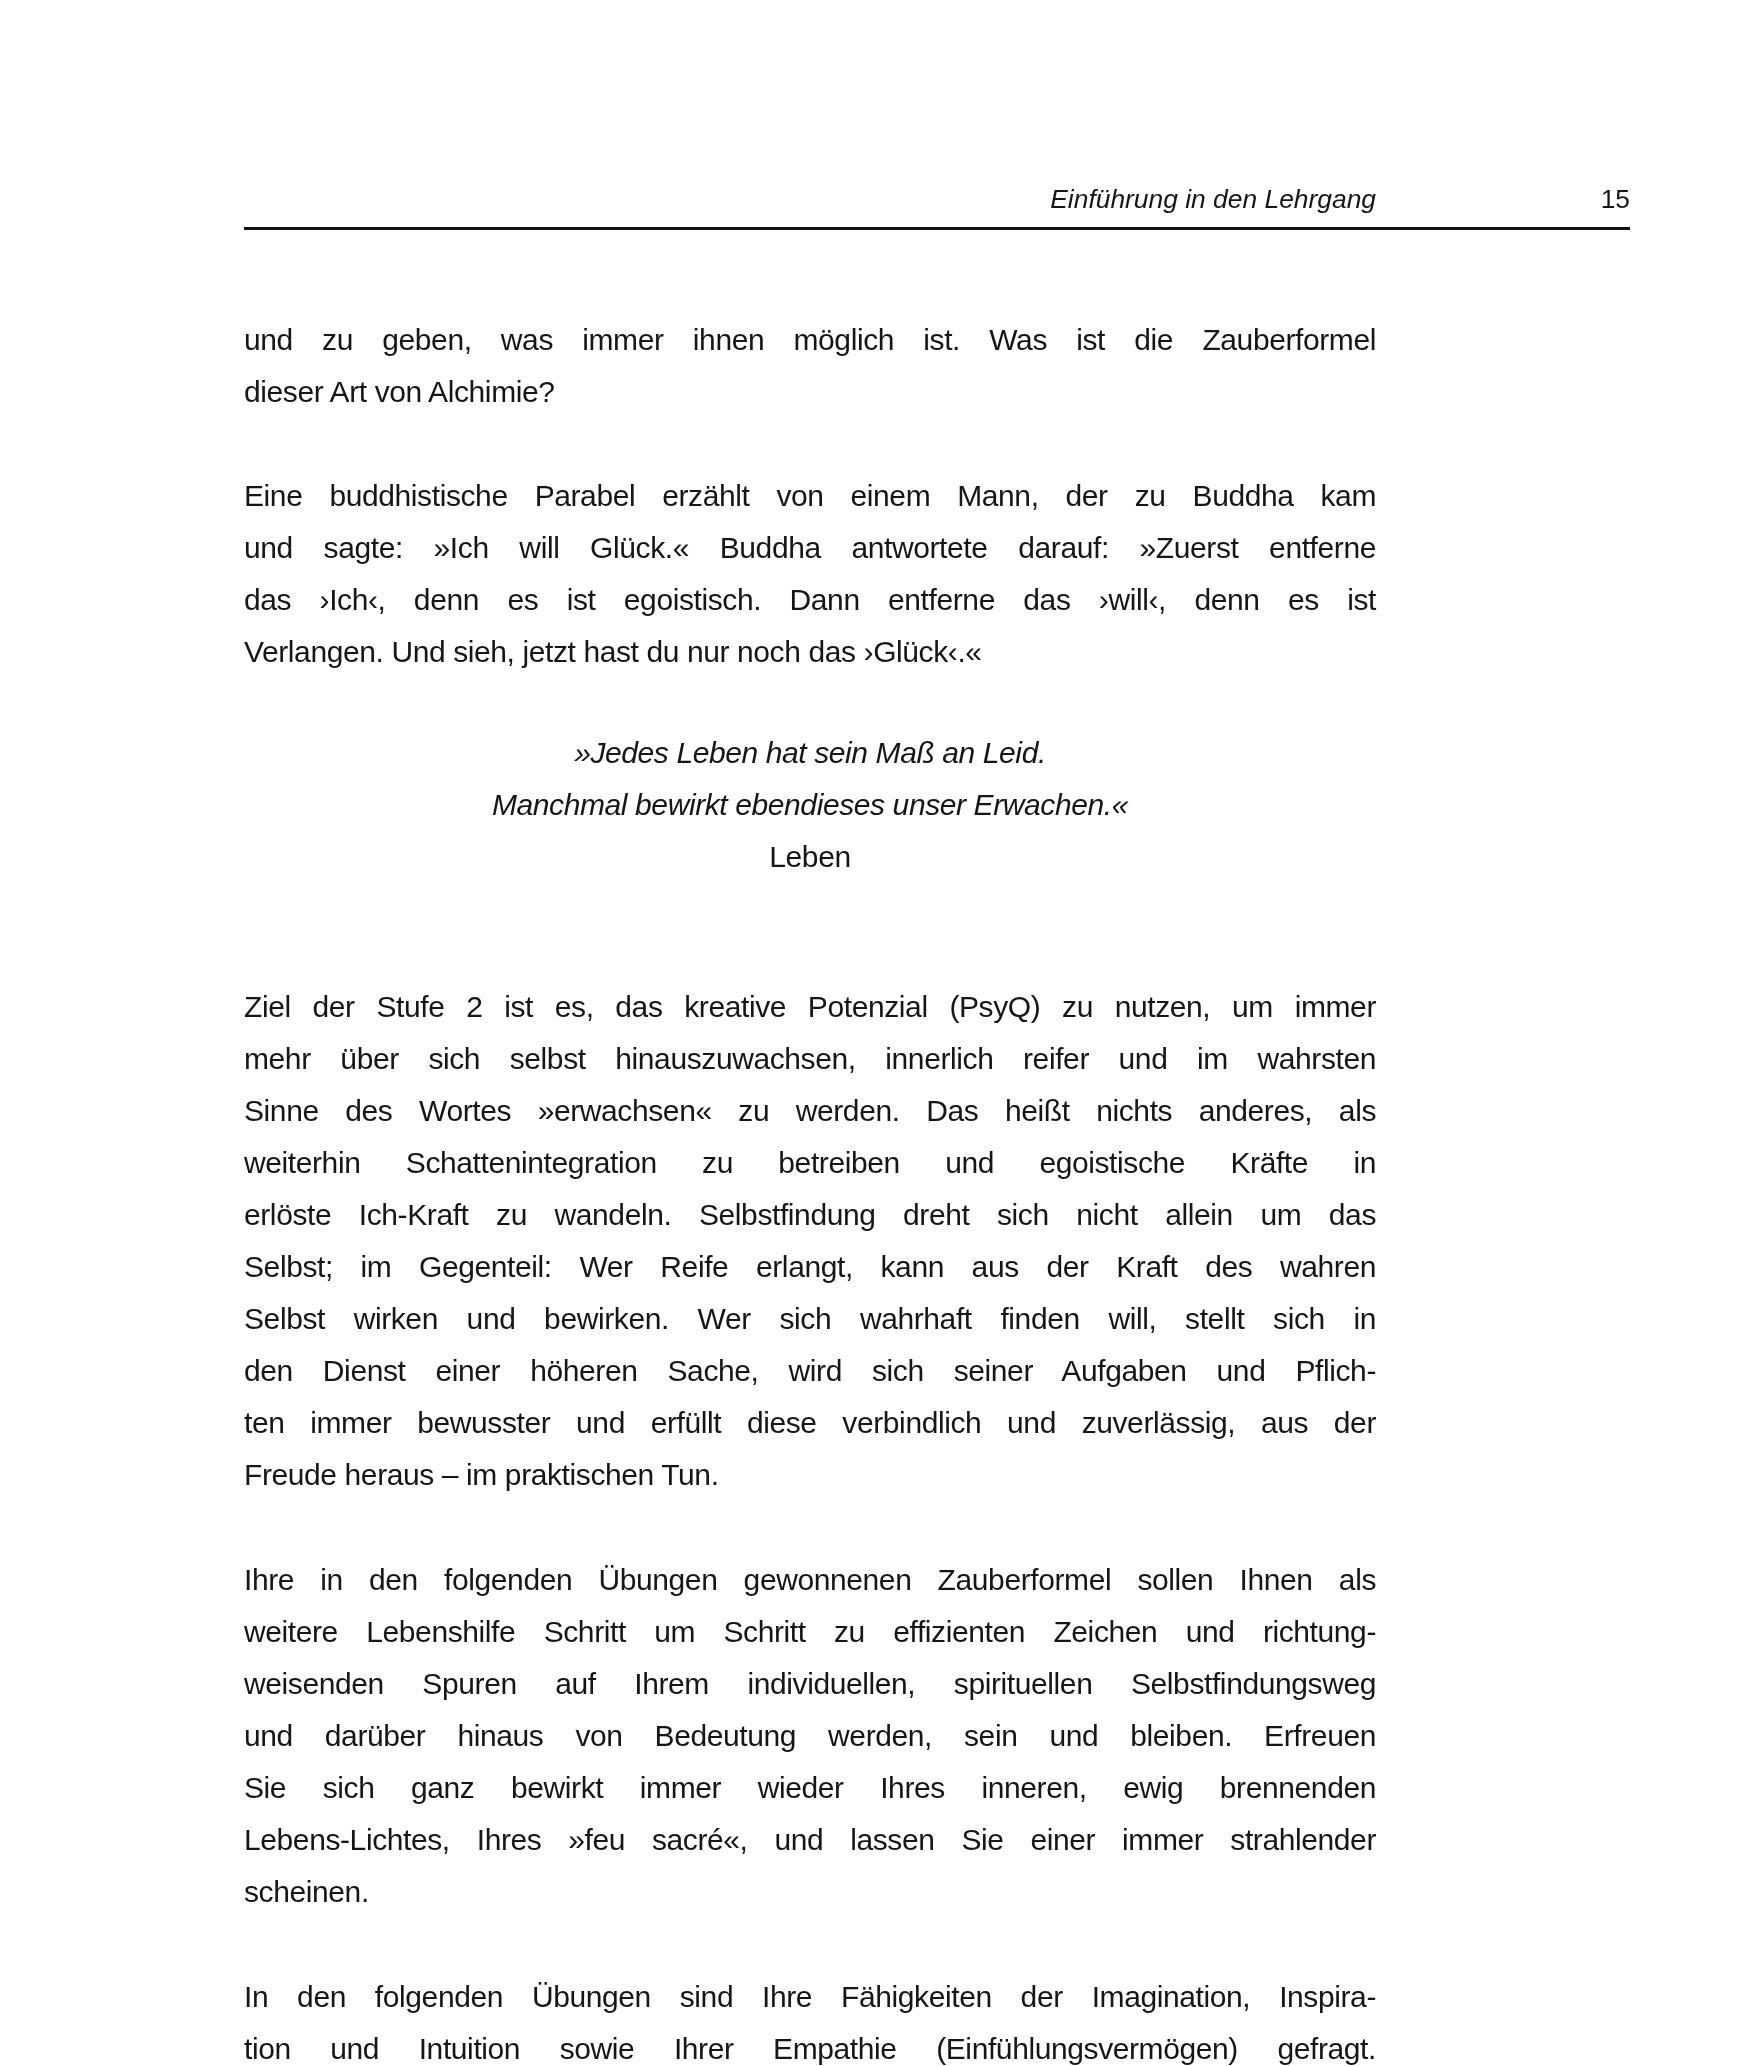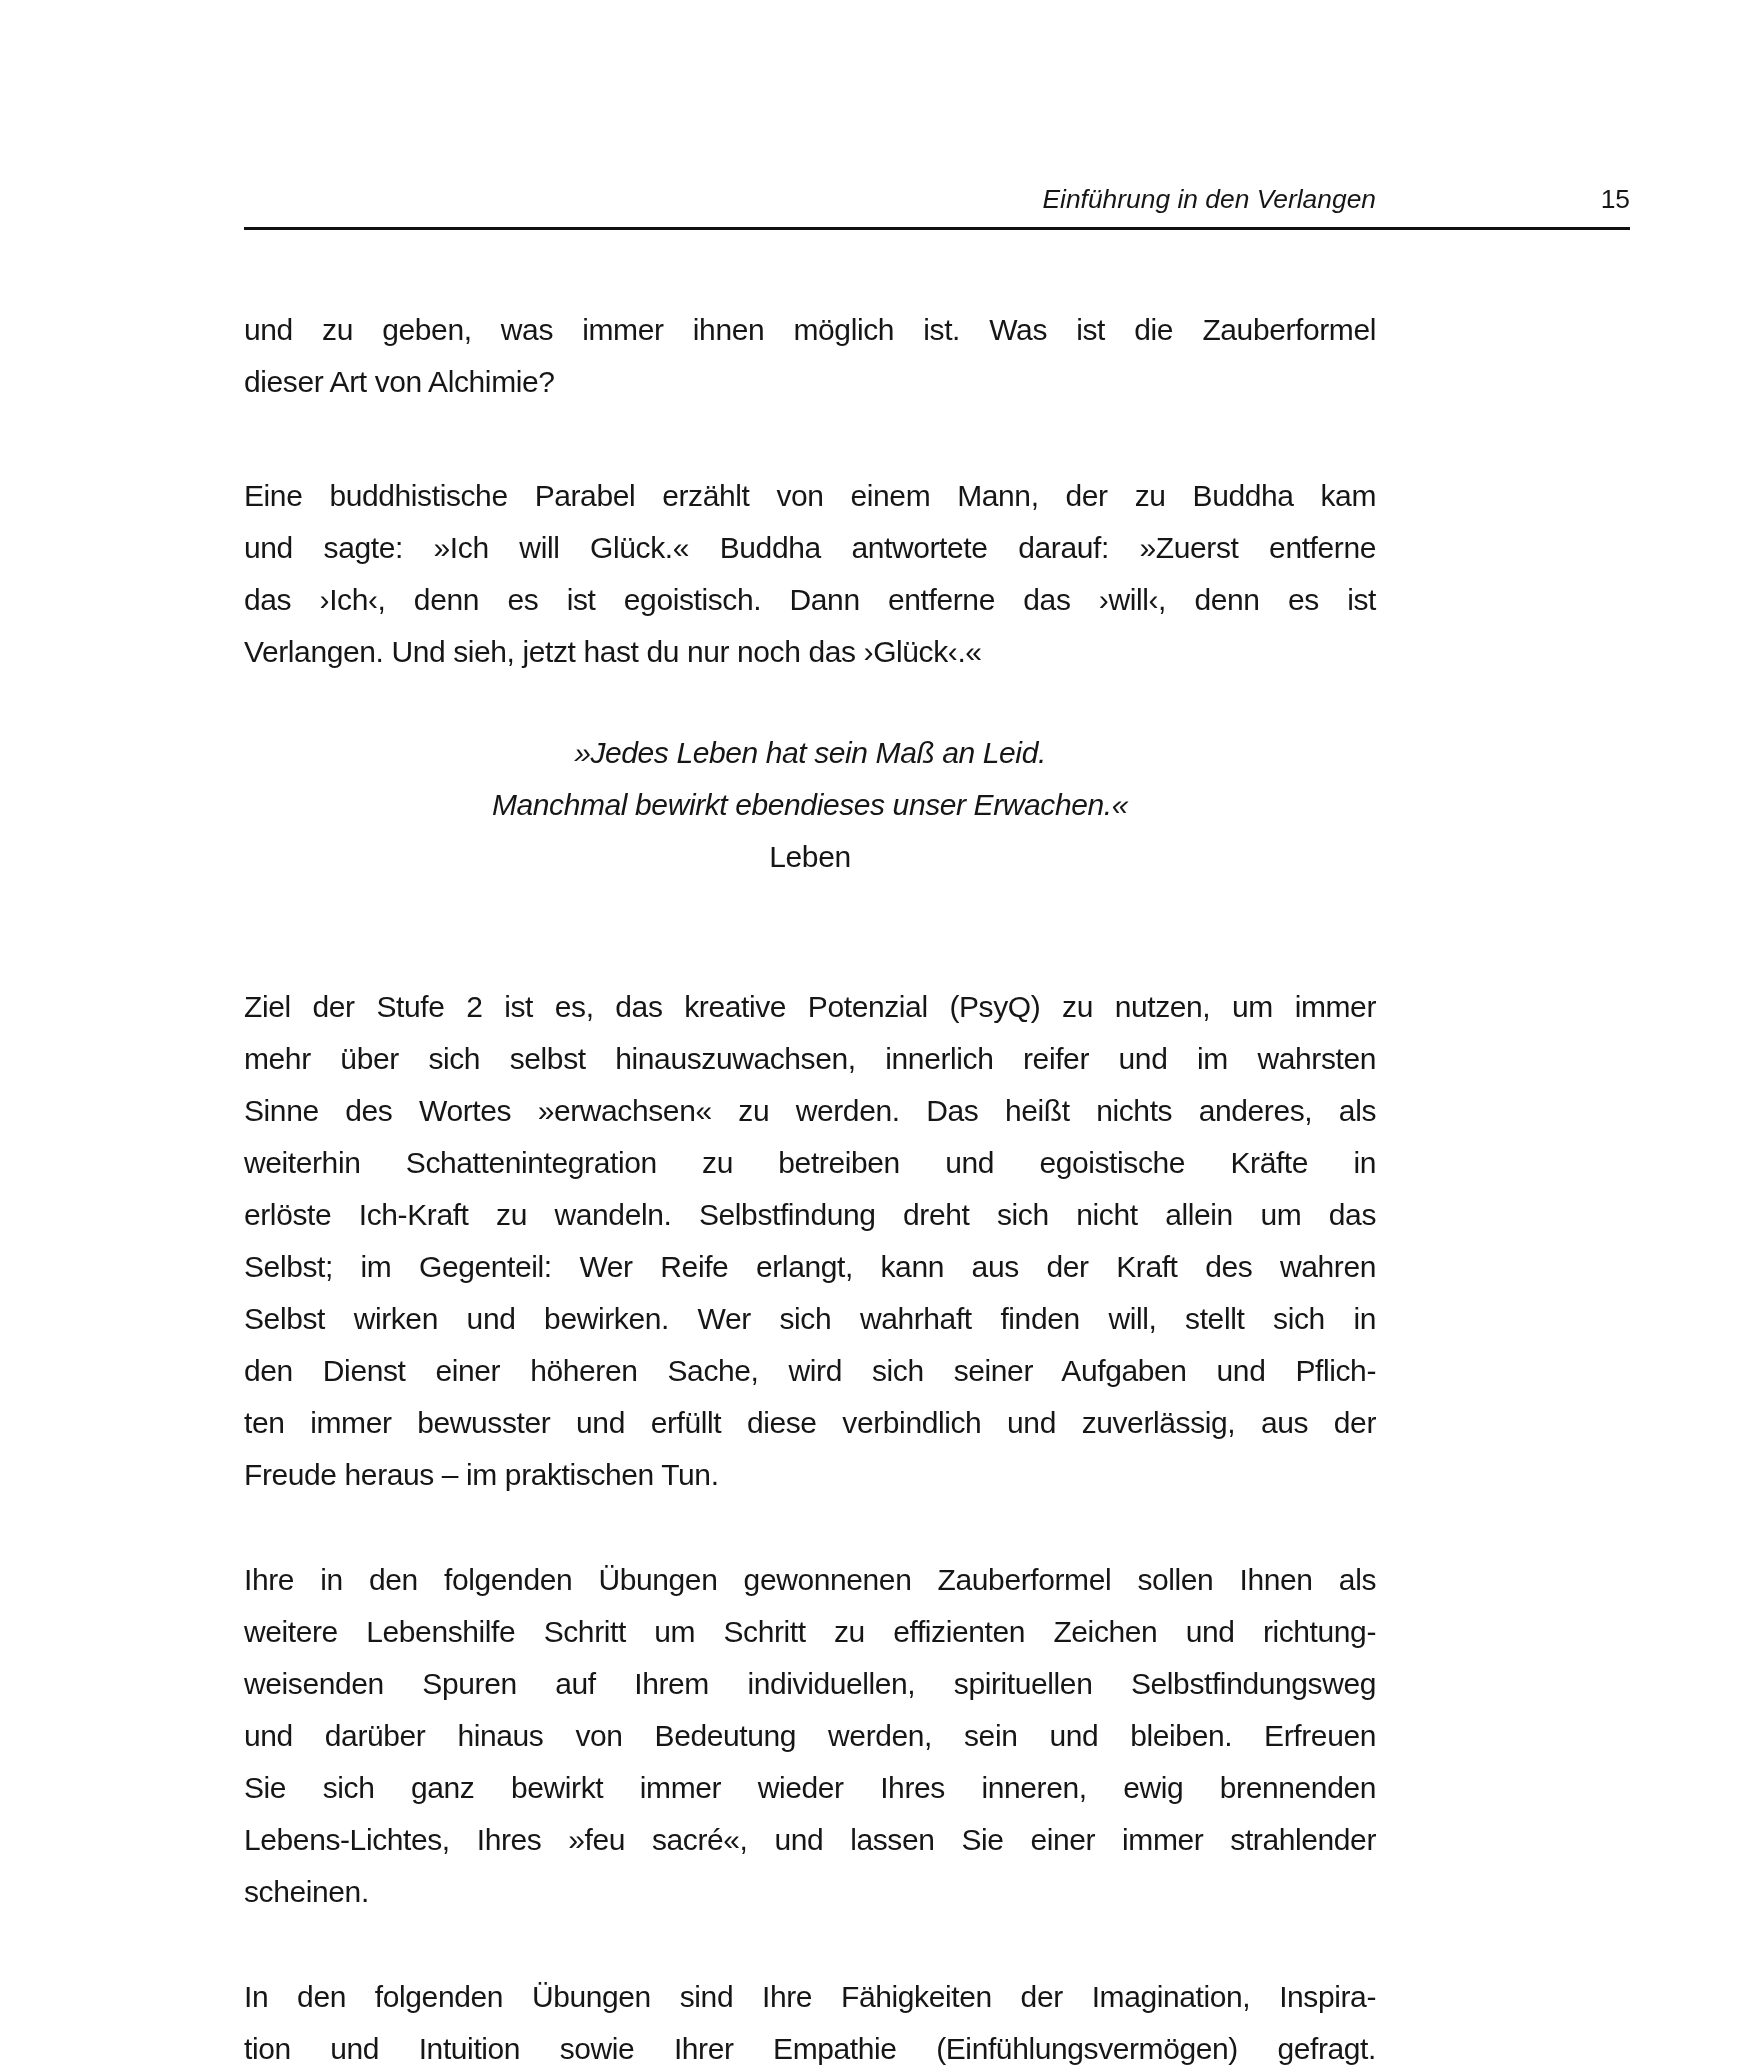--- a/index.html
+++ b/index.html
@@ -48,34 +48,34 @@
     width: 1132px;
     font-size: 30px;
     line-height: 52px;
     letter-spacing: -0.4px;
   }
   .jline { text-align: justify; text-align-last: justify; }
   .sline { text-align: center; text-align-last: left; }
   .quote-block { font-style: italic; }
   .cline { text-align: right; text-align-last: center; }
   .attribution { font-style: normal; }
-  .p1 { top: 304px; }
+  .p1 { top: 314px; }
   .p2 { top: 470px; }
   .quote-block { top: 727px; }
   .p3 { top: 981px; }
   .p4 { top: 1554px; }
   .p5 { top: 1971px; }
 </style>
 </head>
 <body>
 
 <div class="page">
 
   <div class="header">
-    <span class="running-title">Einführung in den Verlangen</span>
+    <span class="running-title">Einführung in den Lehrgang</span>
     <span class="page-number">15</span>
   </div>
 
   <div class="rule"></div>
 
   <div class="para p1">
     <div class="jline">und zu geben, was immer ihnen möglich ist. Was ist die Zauberformel</div>
     <div class="sline">dieser Art von Alchimie?</div>
   </div>
 

